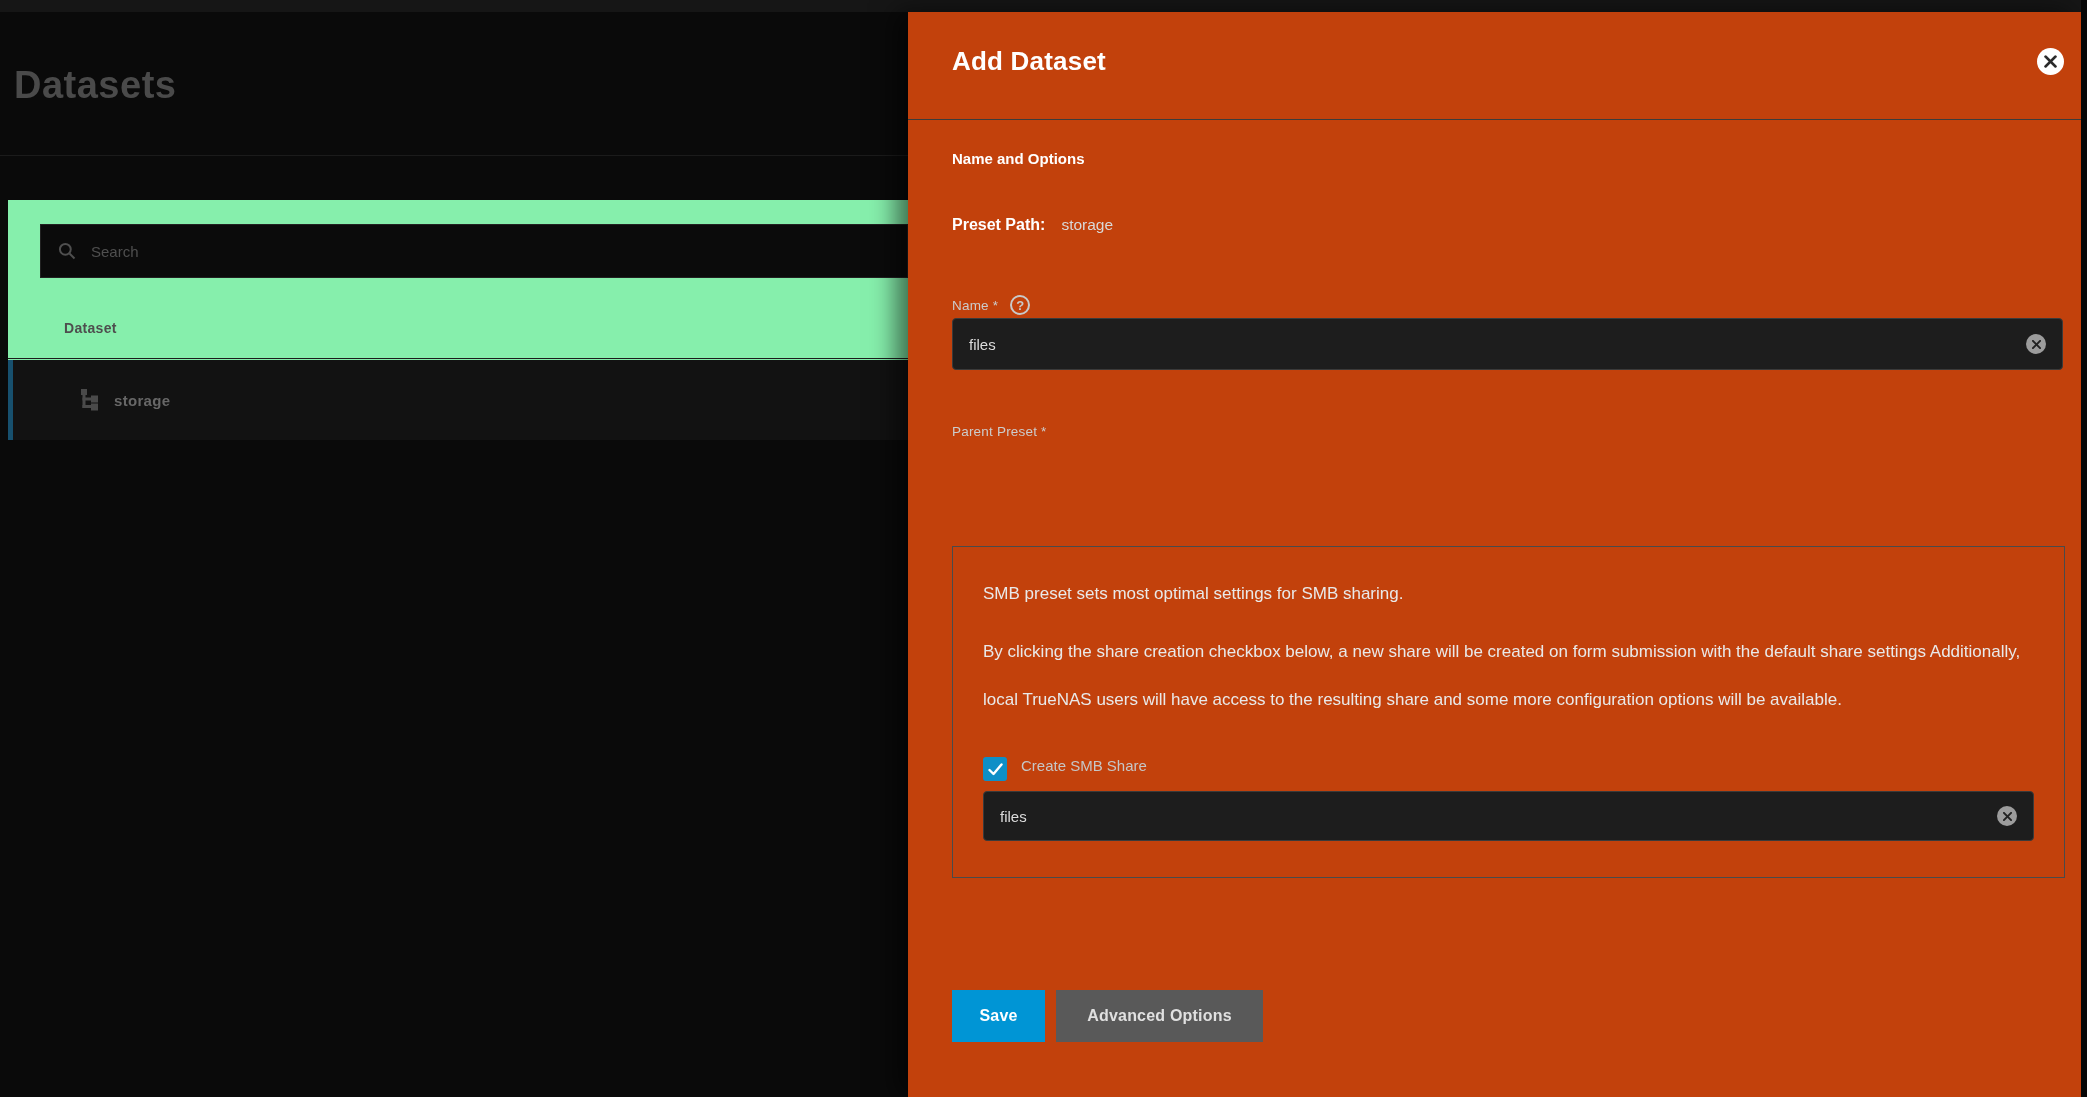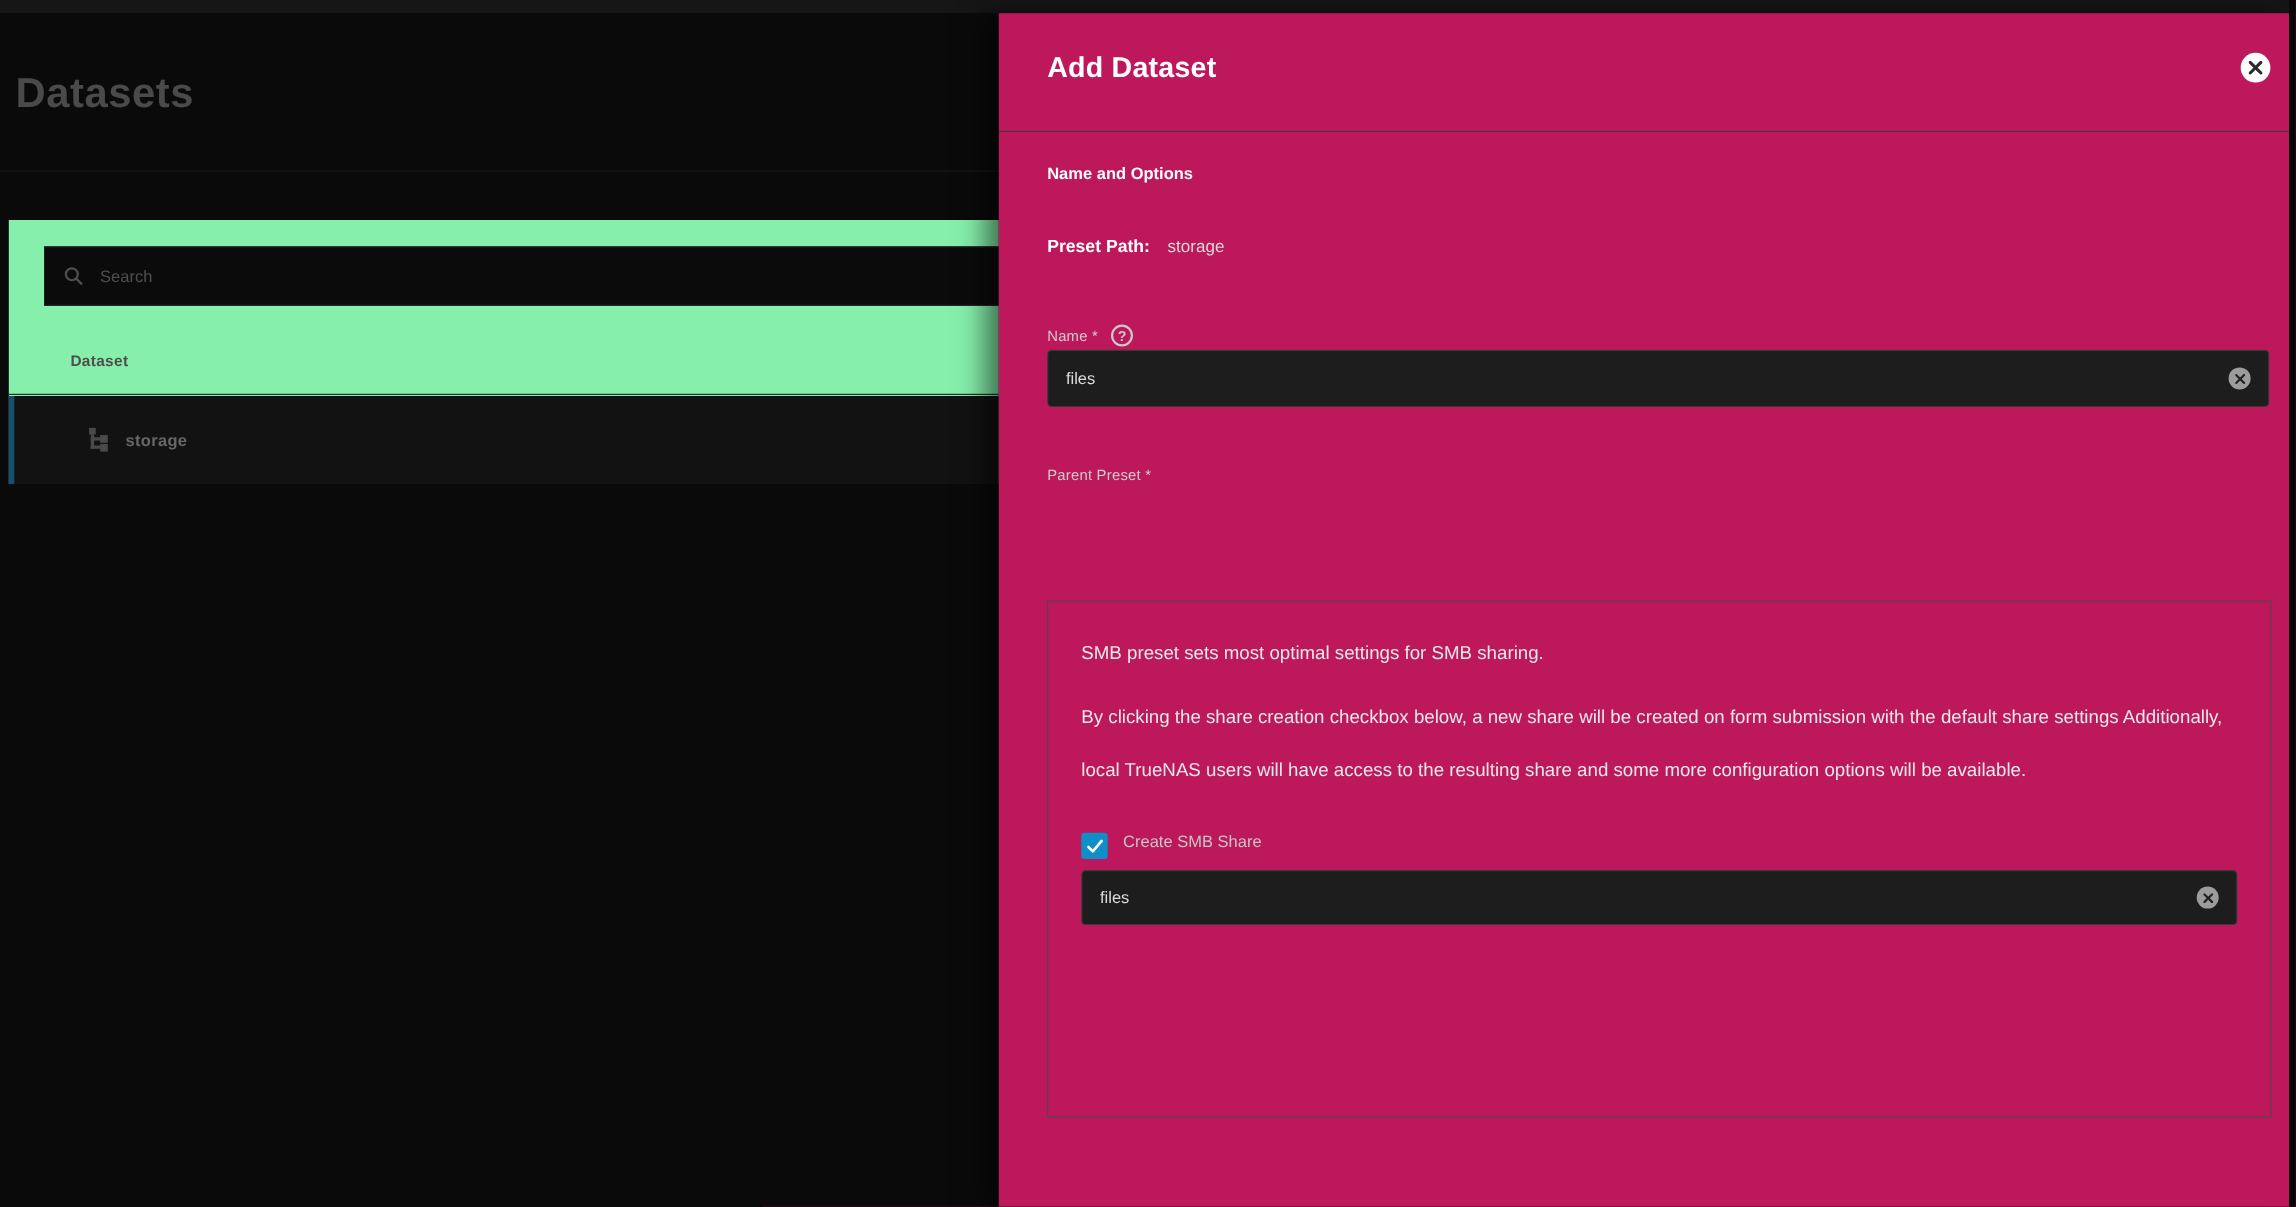--- a/index.html
+++ b/index.html
@@ -66,21 +66,21 @@
     background: #17506e;
   }
   .tree-icon { width: 26px; height: 26px; margin-left: 68px; color: #4a4a4a; flex: 0 0 auto; }
   .dataset-row .row-label {
     margin-left: 12px; font-size: 15px; font-weight: bold; color: #676767; letter-spacing: .3px;
   }
 
   
   .panel {
     position: absolute; left: 908px; top: 12px; width: 1173px; height: 1085px;
-    background: #be185d;
+    background: #c2410c;
     box-shadow: -12px 0 24px rgba(0,0,0,0.55);
   }
   .panel-header {
     position: relative; height: 108px;
     border-bottom: 1px solid #3c3c3c;
   }
   .panel-title {
     position: absolute; left: 44px; top: 34px;
     font-size: 26px; font-weight: bold; color: #ffffff; letter-spacing: .2px;
   }
@@ -142,21 +142,21 @@
     display: flex; align-items: center; cursor: pointer;
   }
   .select-value { flex: 1; color: #dcdcdc; font-size: 15px; padding-left: 15px; }
   .select-arrow {
     width: 0; height: 0; margin-right: 18px;
     border-left: 7px solid transparent; border-right: 7px solid transparent;
     border-top: 9px solid #e8e8e8;
   }
 
   .info-fieldset {
-    position: absolute; left: 44px; top: 534px; width: 1113px; height: 470px;
+    position: absolute; left: 44px; top: 534px; width: 1113px; height: 332px;
     border: 1px solid #4a4a4a; background: transparent;
     padding: 34px 30px 0 30px;
   }
   .info-line1 { font-size: 17px; color: #e9e9e9; line-height: 26px; }
   .info-line2 { font-size: 17px; color: #e9e9e9; line-height: 48px; margin-top: 21px; }
   .checkbox-row { display: flex; align-items: flex-start; margin-top: 33px; cursor: pointer; }
   .checkbox {
     width: 24px; height: 24px; border-radius: 3px; background: #0e8fc7;
     display: flex; align-items: center; justify-content: center; flex: 0 0 auto;
   }
@@ -267,14 +267,18 @@
       <input class="text-input" type="text" value="files" style="">
       <button class="clear-btn">
         <svg viewBox="0 0 10 10" stroke="#222222" stroke-width="2.2" stroke-linecap="round">
           <line x1="1" y1="1" x2="9" y2="9"></line>
           <line x1="9" y1="1" x2="1" y2="9"></line>
         </svg>
       </button>
     </div>
   </div>
 
+  <div class="button-row">
+    <button class="btn btn-save">Save</button>
+    <button class="btn btn-advanced">Advanced Options</button>
+  </div>
 
 </div>
 
 </body></html>

